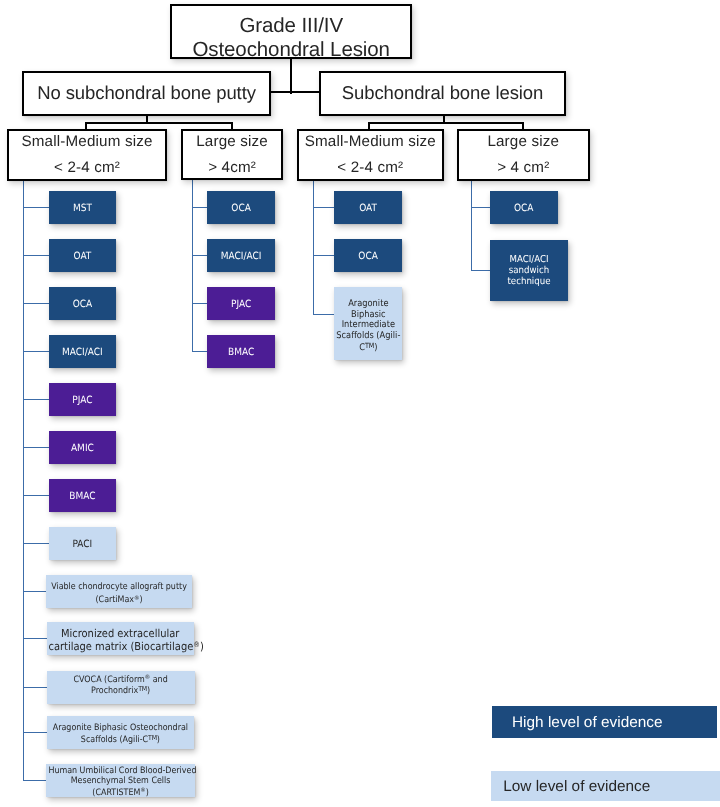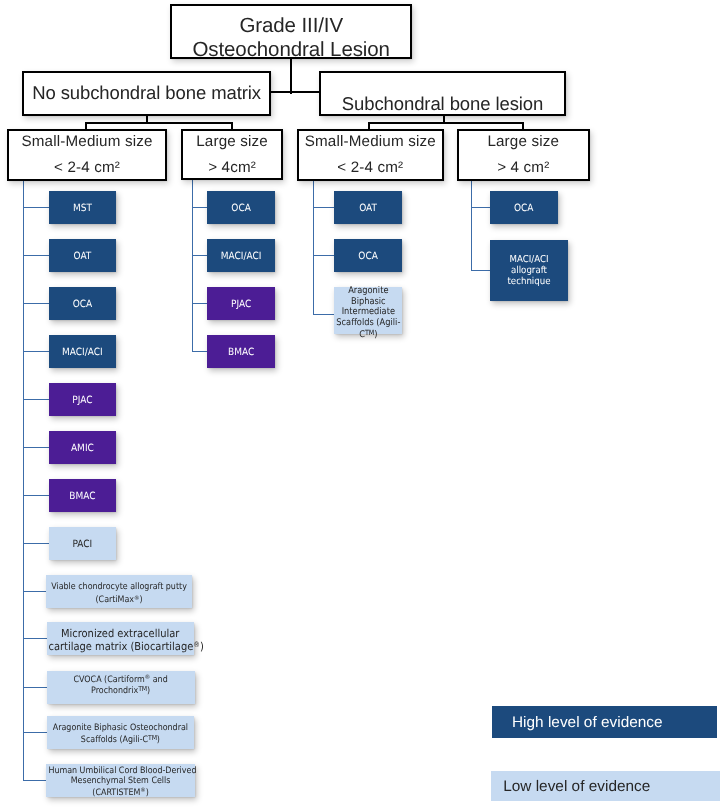--- a/index.html
+++ b/index.html
@@ -69,23 +69,23 @@
 <div class="hline" style="left:312.6px;top:254.9px;width:22.8px;"></div>
 <div class="hline" style="left:312.6px;top:314.3px;width:22.8px;"></div>
 <div class="vline" style="left:470.7px;top:180px;height:90.5px;"></div>
 <div class="hline" style="left:470.7px;top:206.9px;width:20.3px;"></div>
 <div class="hline" style="left:470.7px;top:270.0px;width:20.3px;"></div>
 <div class="wbox" style="left:169.9px;top:4.0px;width:242.6px;height:54.6px;font-size:20.5px;line-height:24.8px;padding-top:14px;">
   <span class="ln">Grade III/IV</span>
   <span class="ln">Osteochondral Lesion</span>
 </div>
 <div class="wbox" style="left:21.9px;top:70.9px;width:249.3px;height:45.0px;font-size:18.5px;line-height:20px;">
-  <span class="ln">No subchondral bone matrix</span>
-</div>
-<div class="wbox" style="left:318.6px;top:70.9px;width:247.8px;height:45.0px;font-size:18.5px;line-height:20px;justify-content:flex-end;">
+  <span class="ln">No subchondral bone putty</span>
+</div>
+<div class="wbox" style="left:318.6px;top:70.9px;width:247.8px;height:45.0px;font-size:18.5px;line-height:20px;">
   <span class="ln">Subchondral bone lesion</span>
 </div>
 <div class="wbox" style="left:6.9px;top:128.9px;width:160.3px;height:52.0px;font-size:15.2px;line-height:25.7px;letter-spacing:0.17px;">
   <span class="ln">Small-Medium size</span>
   <span class="ln">&lt; 2-4 cm²</span>
 </div>
 <div class="wbox" style="left:181.0px;top:129.3px;width:102.2px;height:51.2px;font-size:15.2px;line-height:25.7px;letter-spacing:0.17px;">
   <span class="ln">Large size</span>
   <span class="ln">&gt; 4cm²</span>
 </div>
@@ -163,36 +163,36 @@
 </div>
 <div class="cbox sh lv-intermediate" style="left:207.2px;top:334.8px;width:67.8px;height:33.2px;font-size:10.0px;line-height:12.0px;">
   <span style="transform:translateY(2.4px);">BMAC</span>
 </div>
 <div class="cbox sh lv-high" style="left:334.2px;top:190.8px;width:67.8px;height:33.2px;font-size:10.0px;line-height:12.0px;">
   <span style="transform:translateY(2.4px);">OAT</span>
 </div>
 <div class="cbox sh lv-high" style="left:334.2px;top:238.8px;width:67.8px;height:33.2px;font-size:10.0px;line-height:12.0px;">
   <span style="transform:translateY(2.4px);">OCA</span>
 </div>
-<div class="cbox sh lv-low" style="left:334.2px;top:287.1px;width:68.3px;height:47px;font-size:9.2px;line-height:10.4px;">
+<div class="cbox sh lv-low" style="left:334.2px;top:287.1px;width:68.3px;height:73px;font-size:9.2px;line-height:10.4px;">
   <span style="transform:translateY(3.0px);">
     <span class="tl"><span class="tx">Aragonite</span></span>
     <span class="tl"><span class="tx">Biphasic</span></span>
     <span class="tl"><span class="tx">Intermediate</span></span>
     <span class="tl"><span class="tx">Scaffolds (Agili-</span></span>
     <span class="tl"><span class="tx">C</span><span class="suptm">TM</span><span class="tx">)</span></span>
   </span>
 </div>
 <div class="cbox sh lv-high" style="left:489.8px;top:190.8px;width:67.8px;height:33.2px;font-size:10.0px;line-height:12.0px;">
   <span style="transform:translateY(2.4px);">OCA</span>
 </div>
 <div class="cbox sh lv-high" style="left:489.8px;top:239.6px;width:78.4px;height:61.8px;font-size:9.6px;line-height:11.2px;">
   <span style="">
     <span class="tl">MACI/ACI</span>
-    <span class="tl">allograft</span>
+    <span class="tl">sandwich</span>
     <span class="tl">technique</span>
   </span>
 </div>
 <div class="legrow lv-high" style="left:492px;top:706.40px;width:224.5px;height:31.60px;padding-left:20px;">
   <span style="transform:translateY(1.0px);">High level of evidence</span>
 </div>
 <div class="legrow lv-low" style="left:491px;top:770.60px;width:243px;height:30.60px;">
   <span style="transform:translateY(0.5px);">Low level of evidence</span>
 </div>
 </div>

